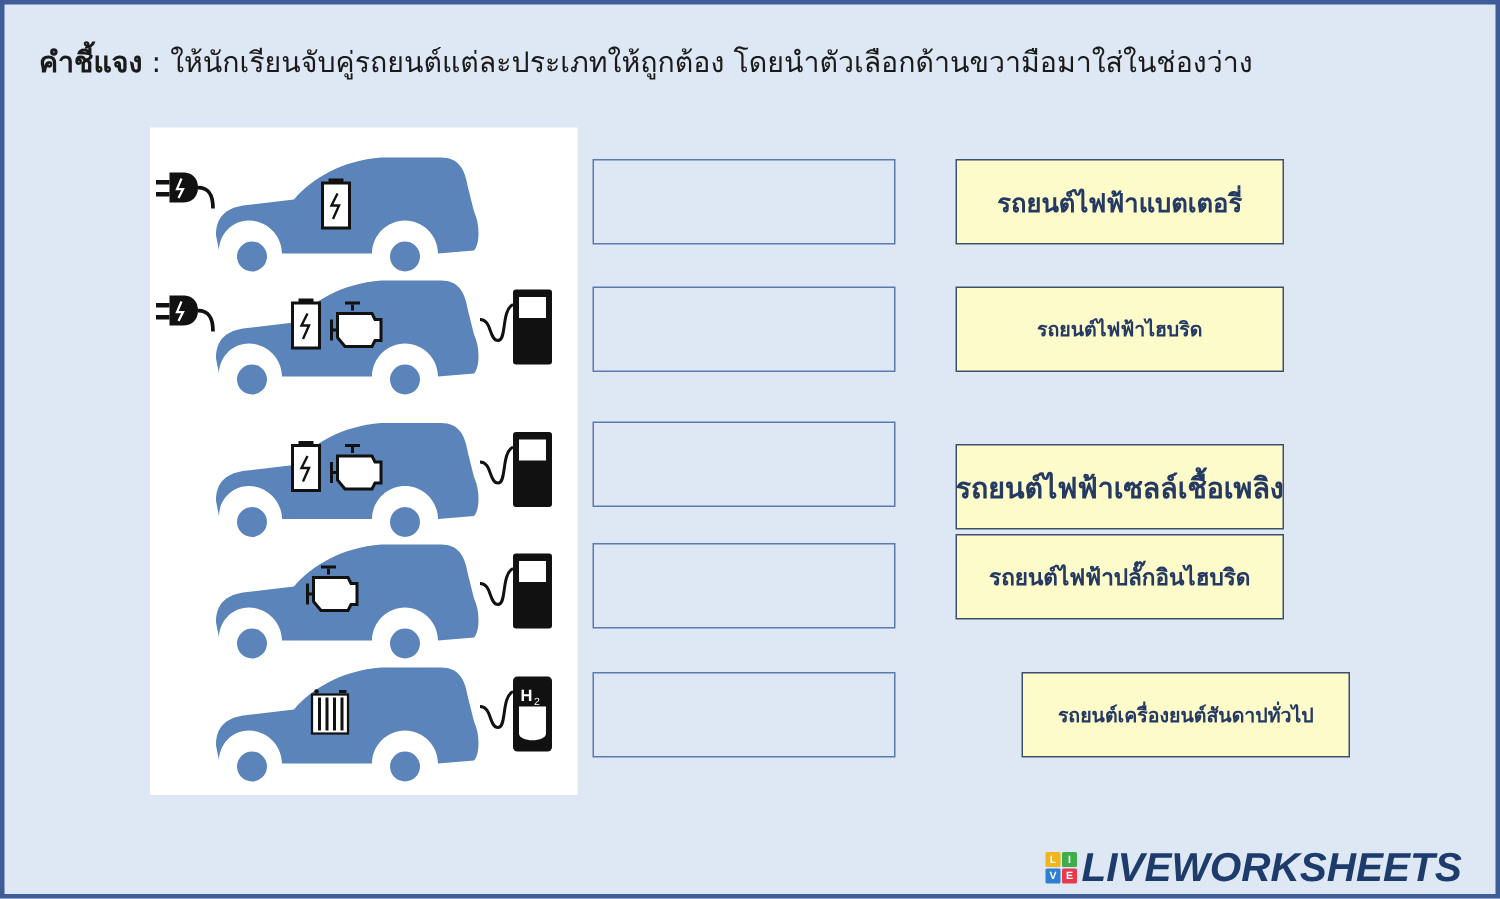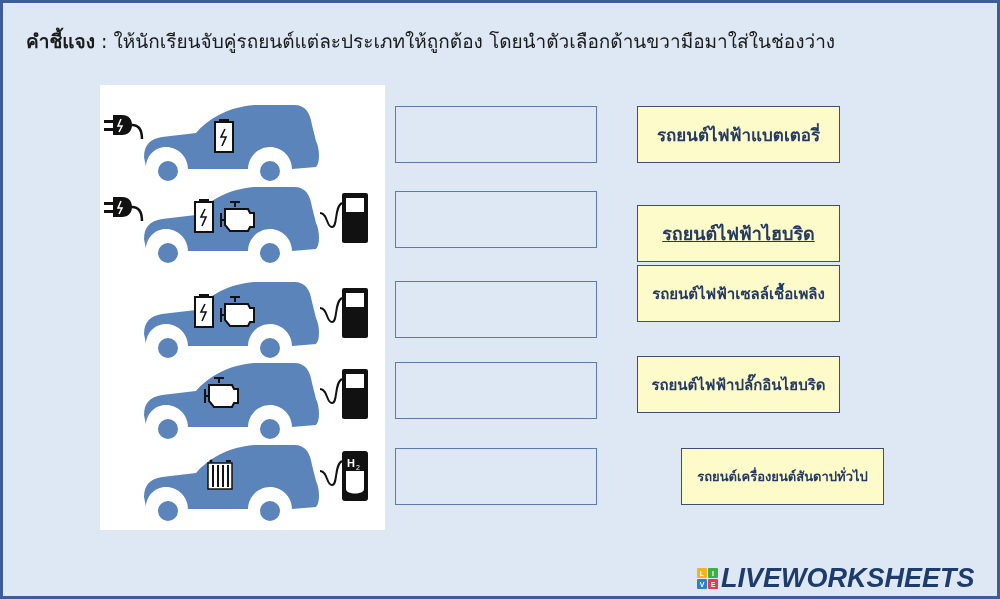--- a/index.html
+++ b/index.html
@@ -2,21 +2,21 @@
 <html><head>
 <meta charset="utf-8">
 <style>
   html, body { margin:0; padding:0; }
   body { width:1000px; height:599px; overflow:hidden; background:#dde8f4; font-family:"DejaVu Sans", "Liberation Sans", sans-serif; }
   .frame { position:absolute; left:0; top:0; width:1000px; height:599px; box-sizing:border-box; border:3px solid #3d5c98; border-bottom-width:3px; background:#dde8f4; }
   .instructions { position:absolute; left:26px; top:26px; font-size:19px; color:#1a1a1a; white-space:nowrap; }
   .instructions .label { font-weight:bold; }
   .image-panel { position:absolute; left:100px; top:85px; width:285px; height:445px; background:#ffffff; }
   .drop-box { position:absolute; left:395px; width:202px; height:57px; box-sizing:border-box; border:1.5px solid #5b7bb0; background:#dde8f4; cursor:pointer; }
-  .answer { position:absolute; left:637px; width:203px; height:57px; box-sizing:border-box; border:1.5px solid #3d4f6e; background:#fdfbca; display:flex; align-items:center; justify-content:center; color:#253a63; font-weight:bold; cursor:grab; white-space:nowrap; }
+  .answer { position:absolute; left:637px; width:219px; height:57px; box-sizing:border-box; border:1.5px solid #3d4f6e; background:#fdfbca; display:flex; align-items:center; justify-content:center; color:#253a63; font-weight:bold; cursor:grab; white-space:nowrap; }
   .logo { position:absolute; left:697px; top:565px; display:flex; align-items:center; gap:3px; }
   .logo-blocks { display:grid; grid-template-columns:10px 10px; grid-template-rows:10px 10px; gap:1px; }
   .logo-blocks span { display:flex; align-items:center; justify-content:center; font-size:7px; font-weight:bold; color:#fff; border-radius:1px; font-family:"Liberation Sans", sans-serif; }
   .logo-text { font-family:"Liberation Sans", sans-serif; font-weight:bold; font-size:27px; color:#1d3b6b; letter-spacing:0px; line-height:1;font-style:italic; }
 </style>
 </head>
 <body>
 
 <div class="frame"></div>
 
@@ -111,24 +111,24 @@
 
 <div class="drop-box" style="top:106px;"></div>
 <div class="drop-box" style="top:191px;"></div>
 <div class="drop-box" style="top:281px;"></div>
 <div class="drop-box" style="top:362px;"></div>
 <div class="drop-box" style="top:448px;"></div>
 
 <div class="answer" style="top:106px; font-size:17px;">
   <span>รถยนต์ไฟฟ้าแบตเตอรี่</span>
 </div>
-<div class="answer" style="top:205px; font-size:18px;text-decoration:underline;">
+<div class="answer" style="top:191px; font-size:13px;">
   <span>รถยนต์ไฟฟ้าไฮบริด</span>
 </div>
-<div class="answer" style="top:265px; font-size:15px;">
+<div class="answer" style="top:296px; font-size:19px;">
   <span>รถยนต์ไฟฟ้าเซลล์เชื้อเพลิง</span>
 </div>
 <div class="answer" style="top:356px; font-size:15px;text-align:right;">
   <span>รถยนต์ไฟฟ้าปลั๊กอินไฮบริด</span>
 </div>
 <div class="answer" style="top:448px; font-size:13px;margin-left:44px;">
   <span>รถยนต์เครื่องยนต์สันดาปทั่วไป</span>
 </div>
 
 <div class="logo">

